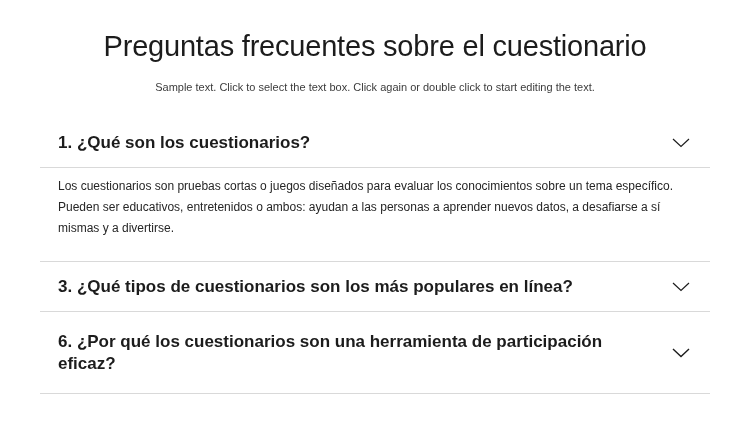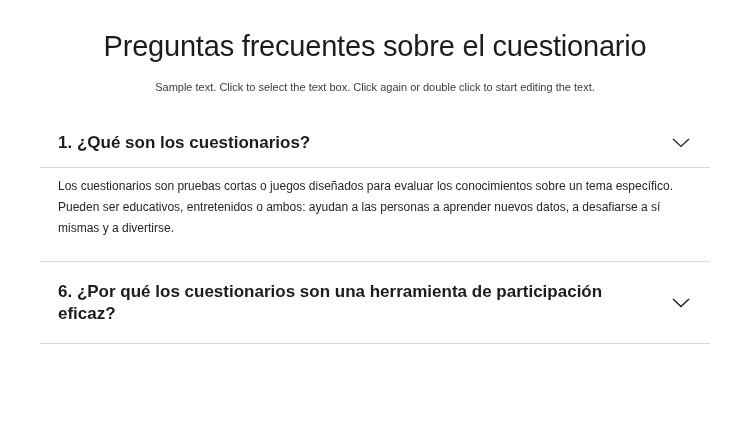--- a/index.html
+++ b/index.html
@@ -111,20 +111,30 @@
             <path d="M1 1 L9 8.5 L17 1" stroke="#1c1c1c" stroke-width="1.2" fill="none"></path>
           </svg>
         </span>
       </div>
       <div class="faq-answer">
         <p>Los cuestionarios son pruebas cortas o juegos diseñados para evaluar los conocimientos sobre un tema específico. Pueden ser educativos, entretenidos o ambos: ayudan a las personas a aprender nuevos datos, a desafiarse a sí mismas y a divertirse.</p>
       </div>
     </div>
 
 
+    <div class="faq-item">
+      <div class="faq-row">
+        <span class="faq-q">3. ¿Qué tipos de cuestionarios son los más populares en línea?</span>
+        <span class="chev">
+          <svg width="18" height="10" viewBox="0 0 18 10" fill="none" xmlns="http://www.w3.org/2000/svg">
+            <path d="M1 1 L9 8.5 L17 1" stroke="#1c1c1c" stroke-width="1.2" fill="none"></path>
+          </svg>
+        </span>
+      </div>
+    </div>
 
     <div class="faq-item">
       <div class="faq-row row-tall">
         <span class="faq-q">6. ¿Por qué los cuestionarios son una herramienta de participación eficaz?</span>
         <span class="chev">
           <svg width="18" height="10" viewBox="0 0 18 10" fill="none" xmlns="http://www.w3.org/2000/svg">
             <path d="M1 1 L9 8.5 L17 1" stroke="#1c1c1c" stroke-width="1.4" fill="none"></path>
           </svg>
         </span>
       </div>

